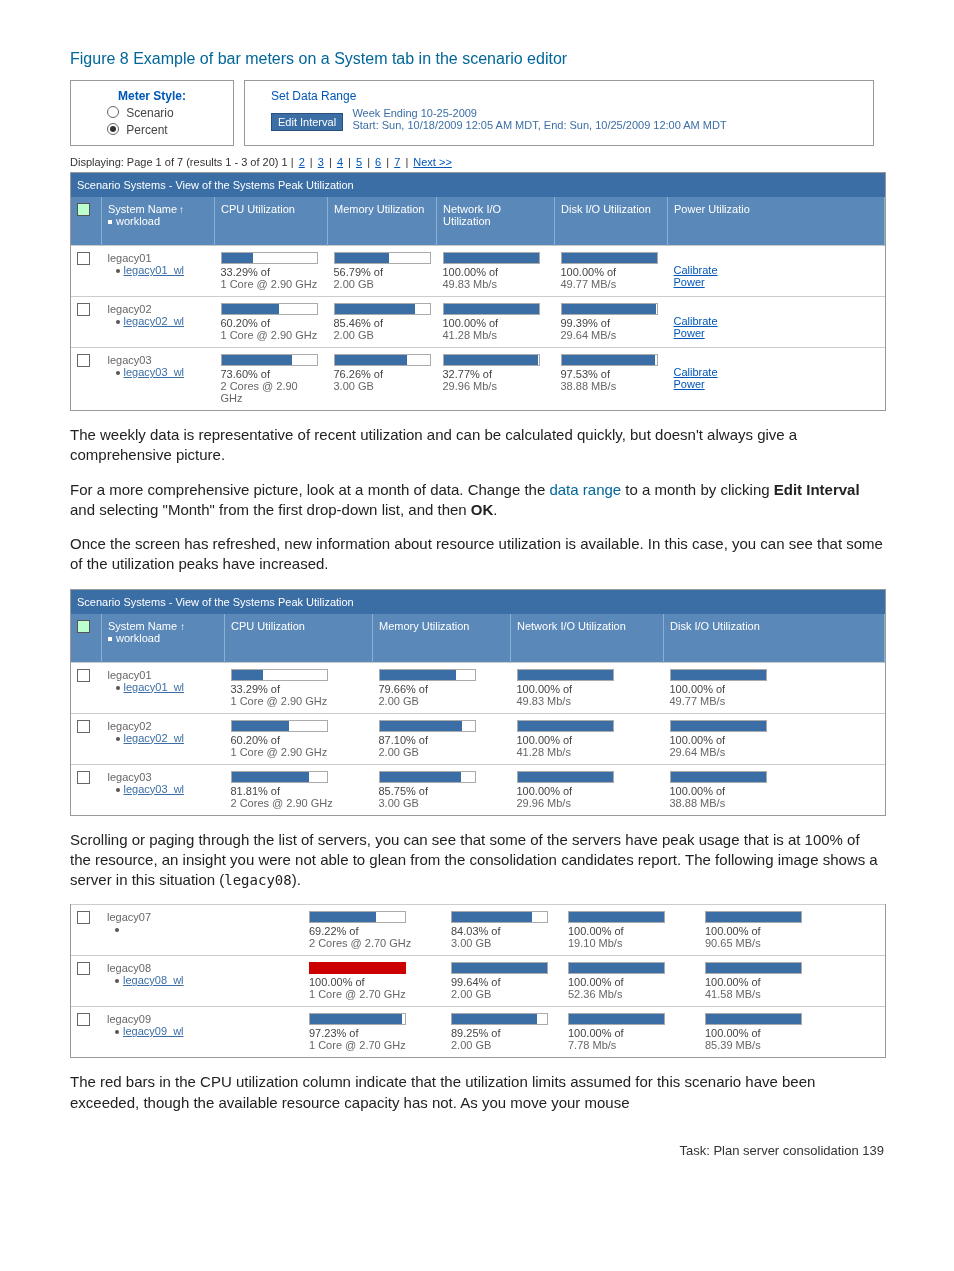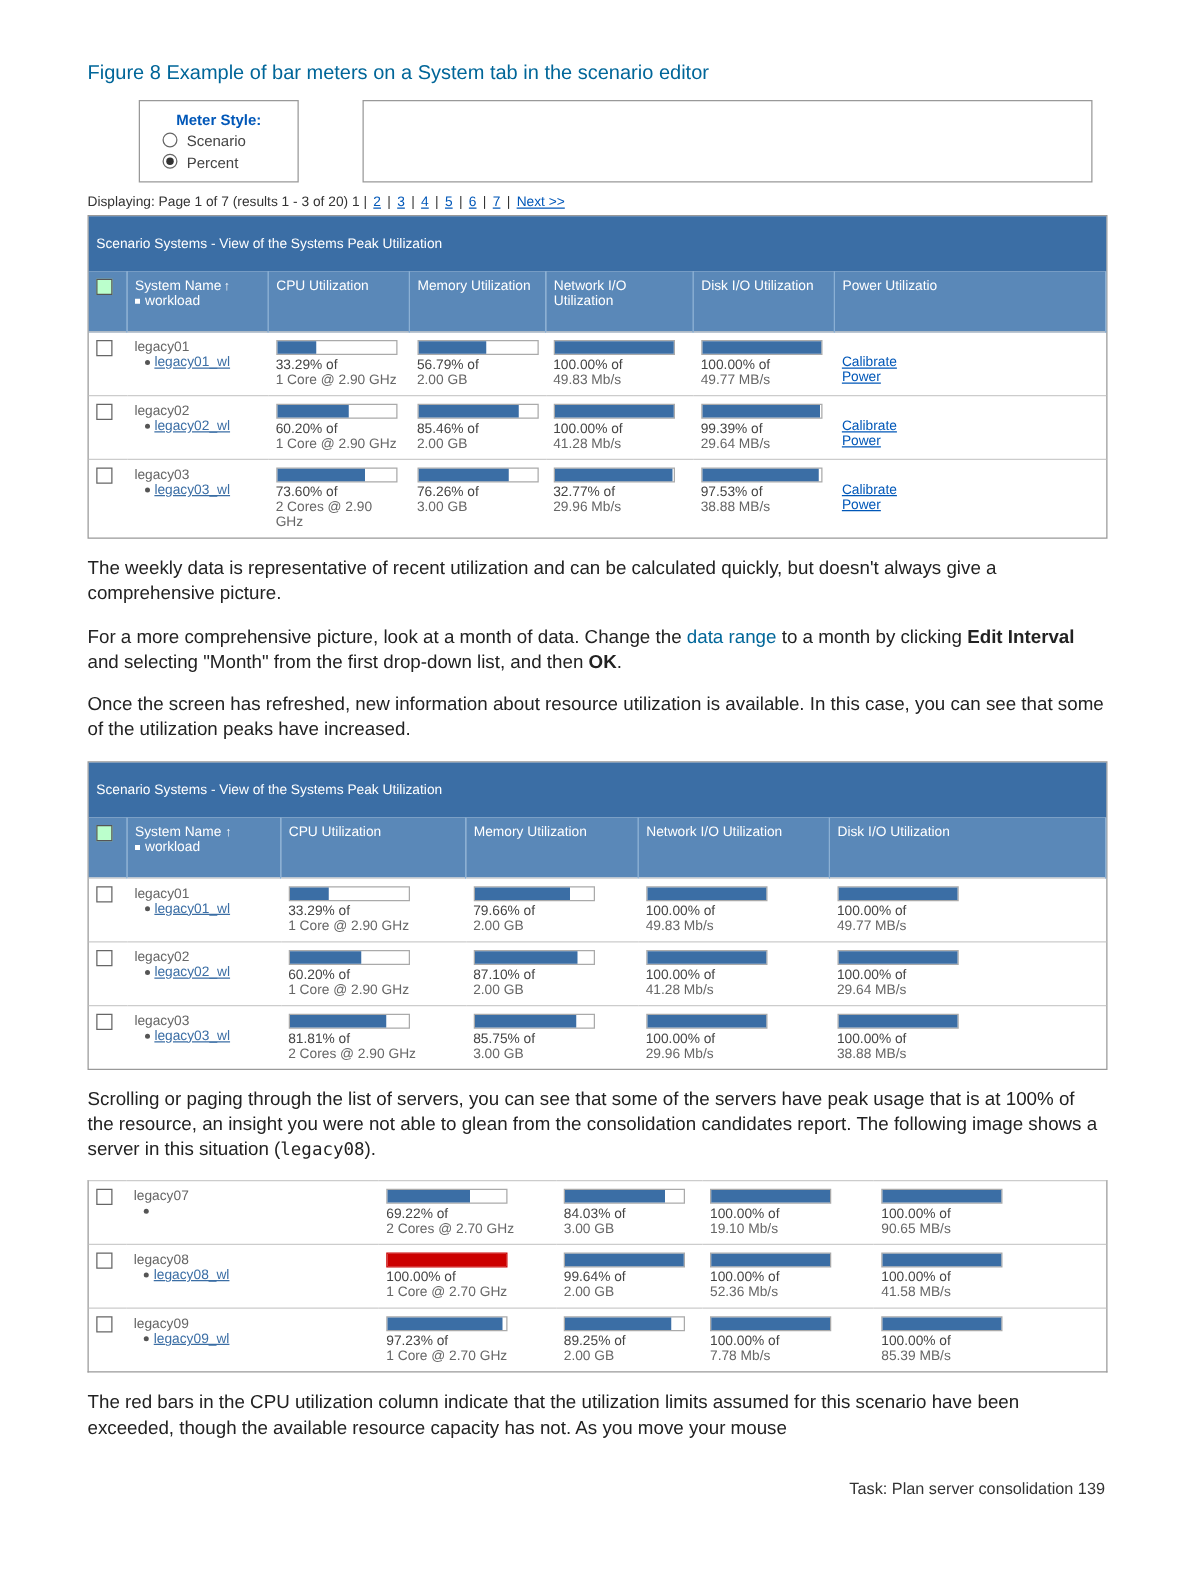--- a/index.html
+++ b/index.html
@@ -13,46 +13,45 @@
     box-sizing: border-box;
   }
   .figure-title {
     color: #006699;
     font-size: 16px;
     margin-bottom: 12px;
     font-weight: normal;
   }
   .panel-box {
     border: 1px solid #999;
-    padding: 8px 8px;
+    padding: 8px 26px;
     display: inline-block;
     vertical-align: top;
     font-size: 12px;
     margin-right: 10px;
-    margin-left: 41px;
   }
   .meter-style-title {
     color: #0057b8;
     font-weight: bold;
     font-size: 12px;
   }
   .radio-line { font-size: 12px; color:#444; margin-top:2px;}
   .radio-dot { display:inline-block; width:10px; height:10px; border:1px solid #666; border-radius:50%; margin-right:4px; position:relative; top:1px;}
   .radio-dot.filled::after{content:"";display:block;width:6px;height:6px;background:#333;border-radius:50%;margin:2px;}
   .set-data-range { color:#0057b8; font-size:12px; }
   .edit-interval-btn {
     background:#3b6ea5; color:#fff; border:1px solid #28527a;
     font-size:11px; padding:2px 6px; margin-top:6px; display:inline-block;
   }
   .data-range-text { font-size:11px; color:#3b6ea5; display:inline-block; vertical-align:top; margin-left:6px;}
   .data-range-text .week { color:#3b6ea5; }
   .paging { font-size:11px; margin:10px 0 0 0; color:#333;}
   .paging a { color:#0057b8; text-decoration:underline; margin:0 2px;}
   .tbl-wrap { border:1px solid #999; margin-top:4px; font-size:11px;}
-  .tbl-title { background:#3b6ea5; color:#fff; padding:16px 6px; font-size:11px; }
+  .tbl-title { background:#3b6ea5; color:#fff; padding:6px 6px; font-size:11px; }
   table.sys { width:100%; border-collapse:collapse; font-size:11px;}
   table.sys th { background:#5a88b8; color:#fff; font-weight:normal; text-align:left; padding:6px 6px 18px 6px; border-right:1px solid #8bb0d4; vertical-align:top;}
   table.sys td { border-top:1px solid #ccc; padding:6px 6px; vertical-align:top; color:#444;}
   .chk { display:inline-block; width:11px; height:11px; border:1px solid #666; background:#fff; }
   .chk-hdr { display:inline-block; width:11px; height:11px; border:1px solid #555; background:#bfc;}
   .sysname { color:#666;}
   .wl { color:#3b6ea5; text-decoration:underline; font-size:11px;text-align:right;}
   .bar { position:relative; width:95px; height:10px; border:1px solid #aaa; margin-bottom:2px; background:#fff;}
   .bar-fill { position:absolute; top:0; left:0; bottom:0; background:#3b6ea5;}
   .bar-red .bar-fill { background:#c00; }
@@ -80,20 +79,28 @@
       <span class="radio-dot"></span>
       <span>Scenario</span>
     </div>
     <div class="radio-line" style="text-align:left; margin-left:10px;">
       <span class="radio-dot filled"></span>
       <span>Percent</span>
     </div>
   </div>
 
   <div class="panel-box" style="flex:1;">
+    <div class="set-data-range">Set Data Range</div>
+    <div style="margin-top:4px;">
+      <span class="edit-interval-btn">Edit Interval</span>
+      <span class="data-range-text">
+        <span class="week">Week    Ending  10-25-2009</span><br>
+        <span>Start: Sun, 10/18/2009 12:05 AM MDT, End: Sun, 10/25/2009 12:00 AM MDT</span>
+      </span>
+    </div>
   </div>
 </div>
 
 <div class="paging">
   <span>Displaying: Page 1 of 7 (results 1 - 3 of 20) 1 |</span>
   <span id="paging-links"> <a href="#">2</a> | <a href="#">3</a> | <a href="#">4</a> | <a href="#">5</a> | <a href="#">6</a> | <a href="#">7</a> |  </span>
   <a href="#">Next &gt;&gt;</a>
 </div>
 
 <div class="tbl-wrap" style="width:100%;">

